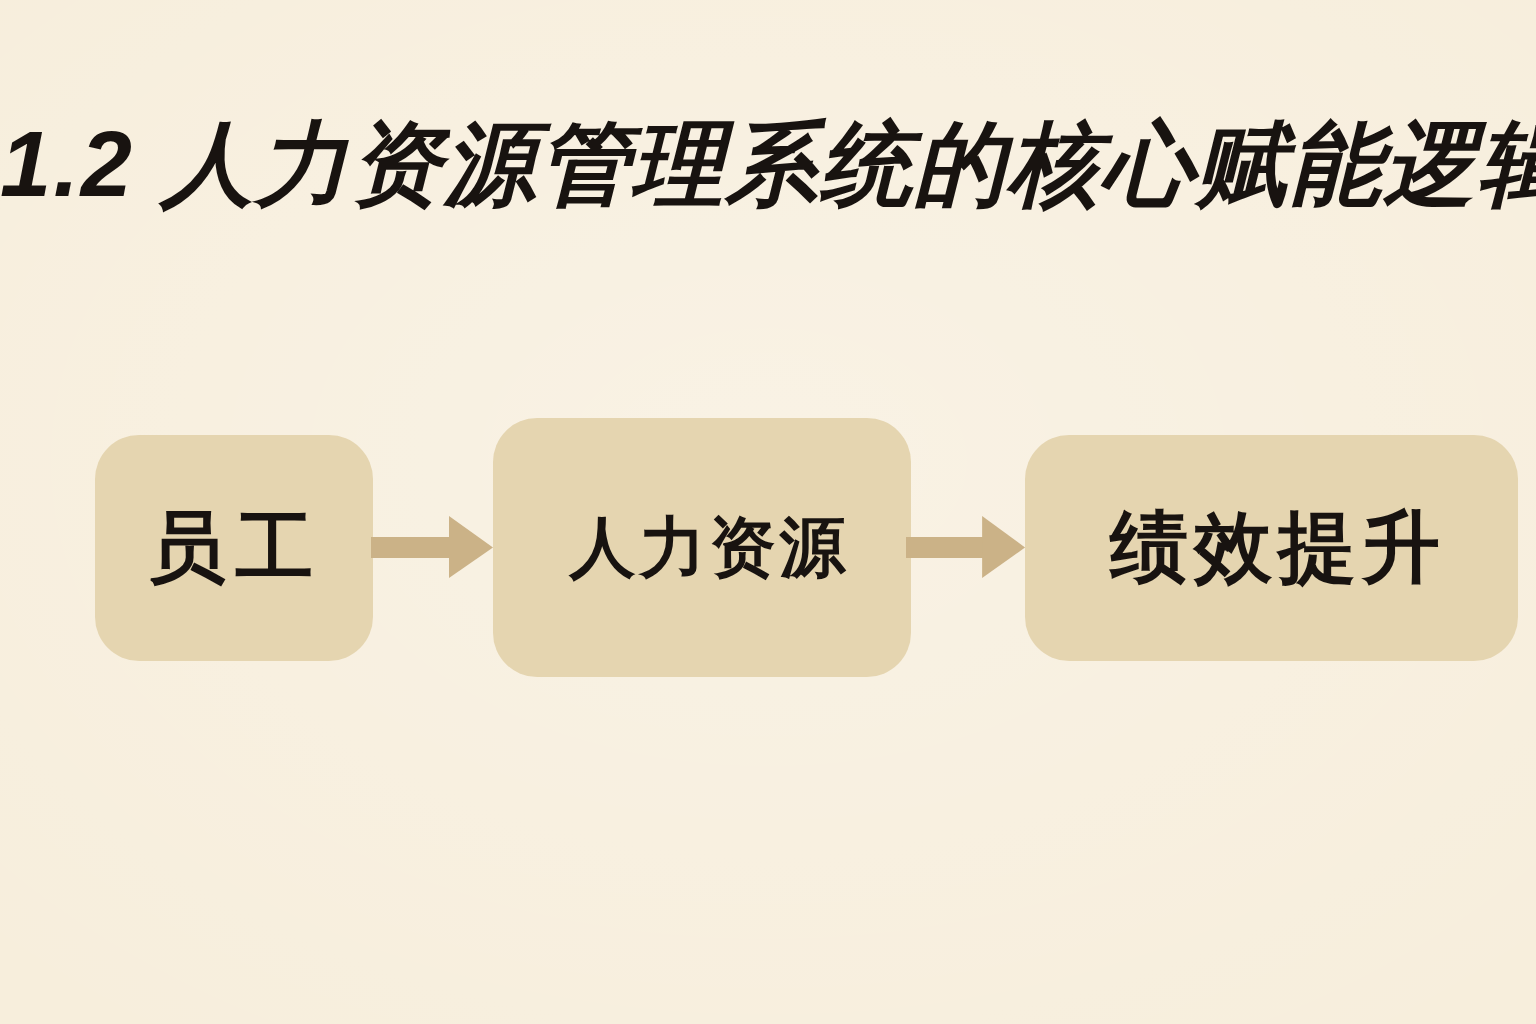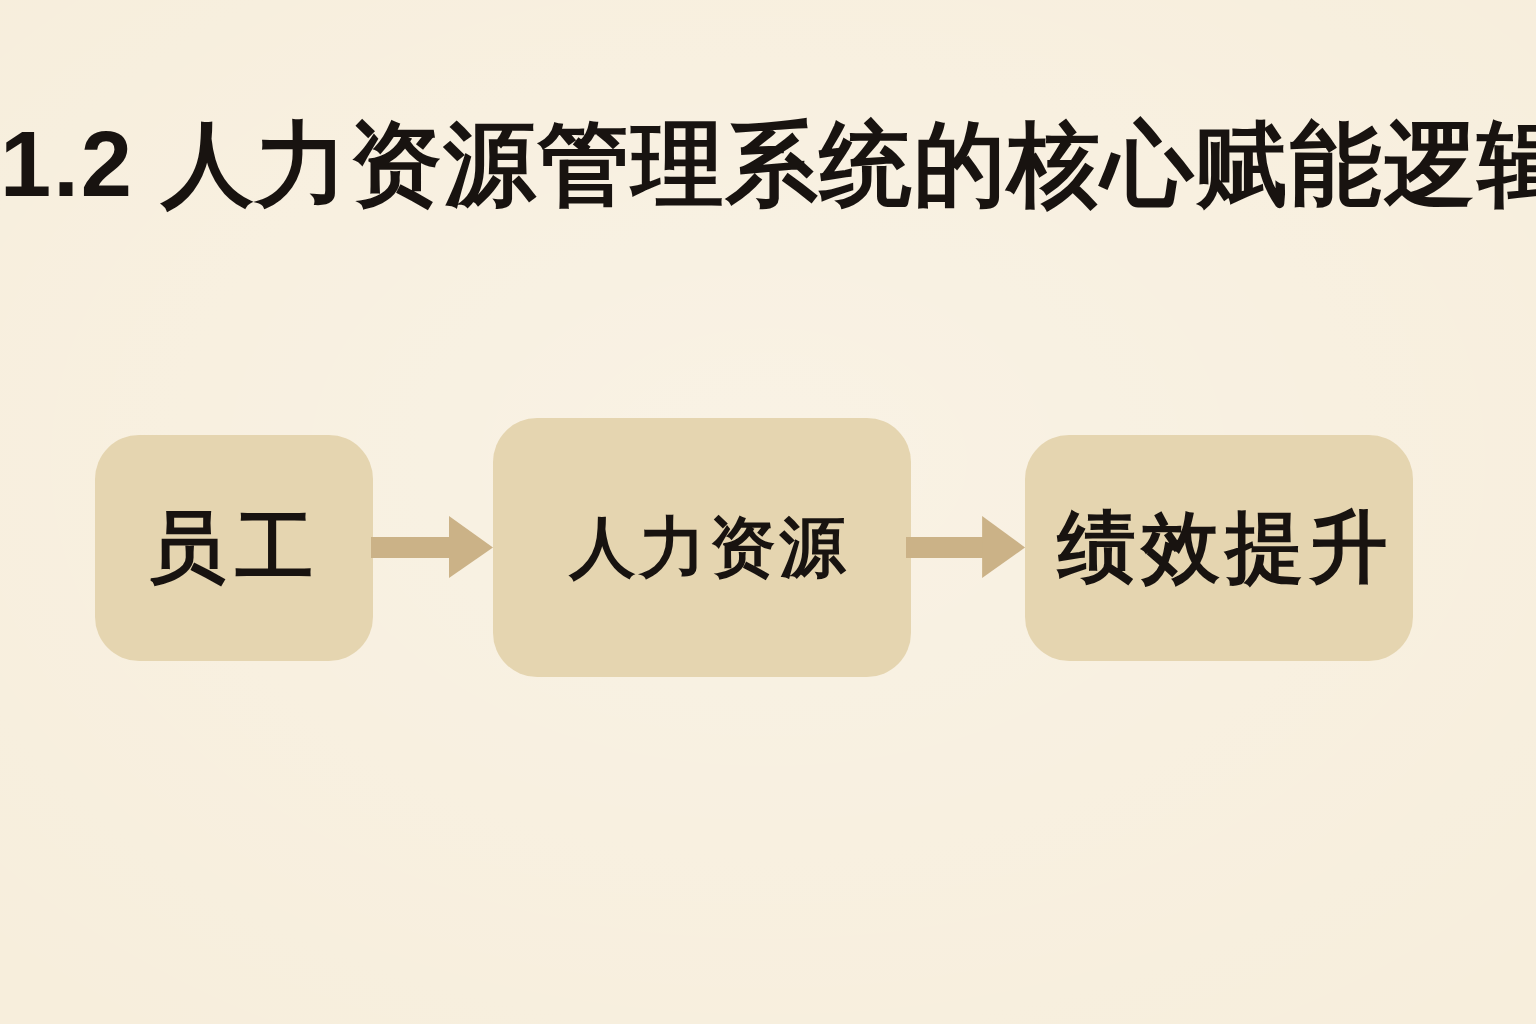--- a/index.html
+++ b/index.html
@@ -28,20 +28,21 @@
     top: 112px;
     left: 0;
     width: 100%;
     text-align: center;
     font-size: 92px;
     line-height: 1.15;
     font-weight: bold;
     letter-spacing: 2px;
     color: var(--text);
     white-space: nowrap;
+    font-style: italic;
   }
   .flow-row {
     position: absolute;
     left: 0;
     top: 0;
     width: 100%;
     height: 100%;
   }
   .flow-node {
     position: absolute;
@@ -64,21 +65,21 @@
     font-size: 78px; letter-spacing: 10px;
     
     padding-left: 3px;
   }
   #node-hr-system {
     left: 493px; top: 418px; width: 418px; height: 259px;
     font-size: 66px; line-height: 1.42; letter-spacing: 4px;
     padding-left: 15px;
   }
   #node-performance {
-    left: 1025px; top: 435px; width: 388px; height: 226px;
+    left: 1025px; top: 435px; width: 493px; height: 226px;
     font-size: 78px; letter-spacing: 6px;
     padding-left: 13px;
   }
   .flow-arrow {
     position: absolute;
     top: 514px;
     height: 66px;
     color: var(--arrow);
   }
   #arrow-1 { left: 371px; width: 124px; }

